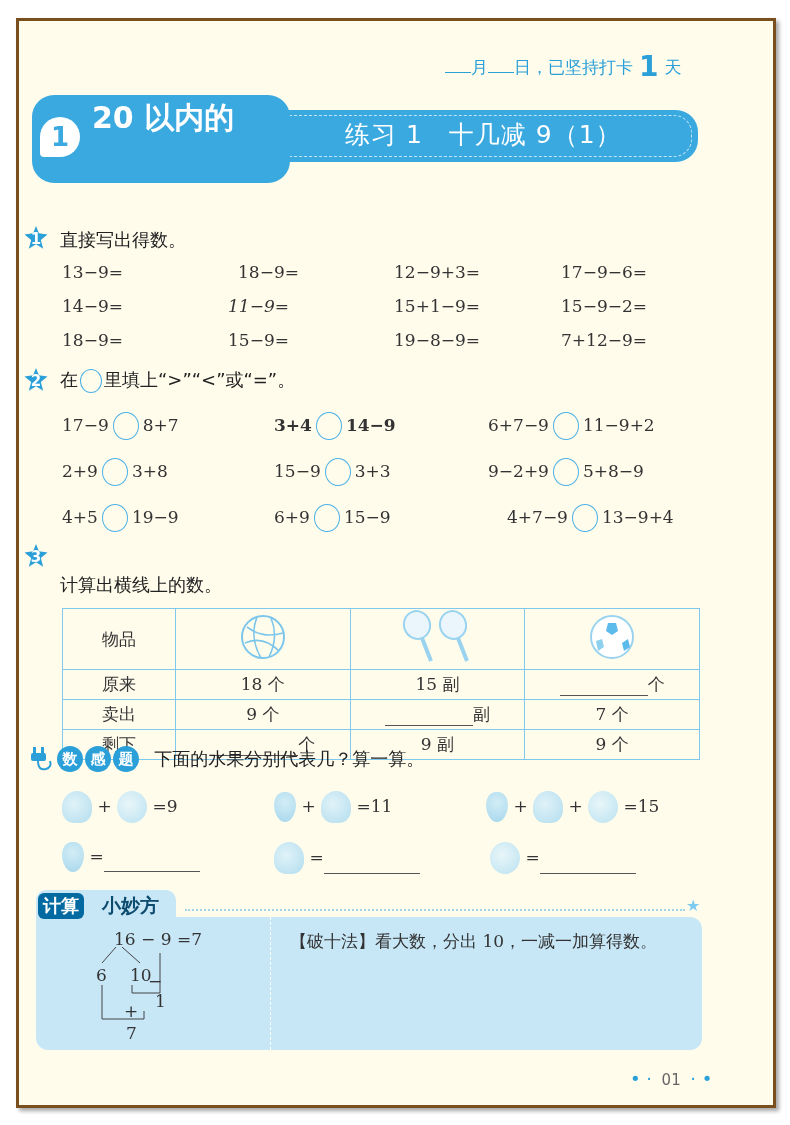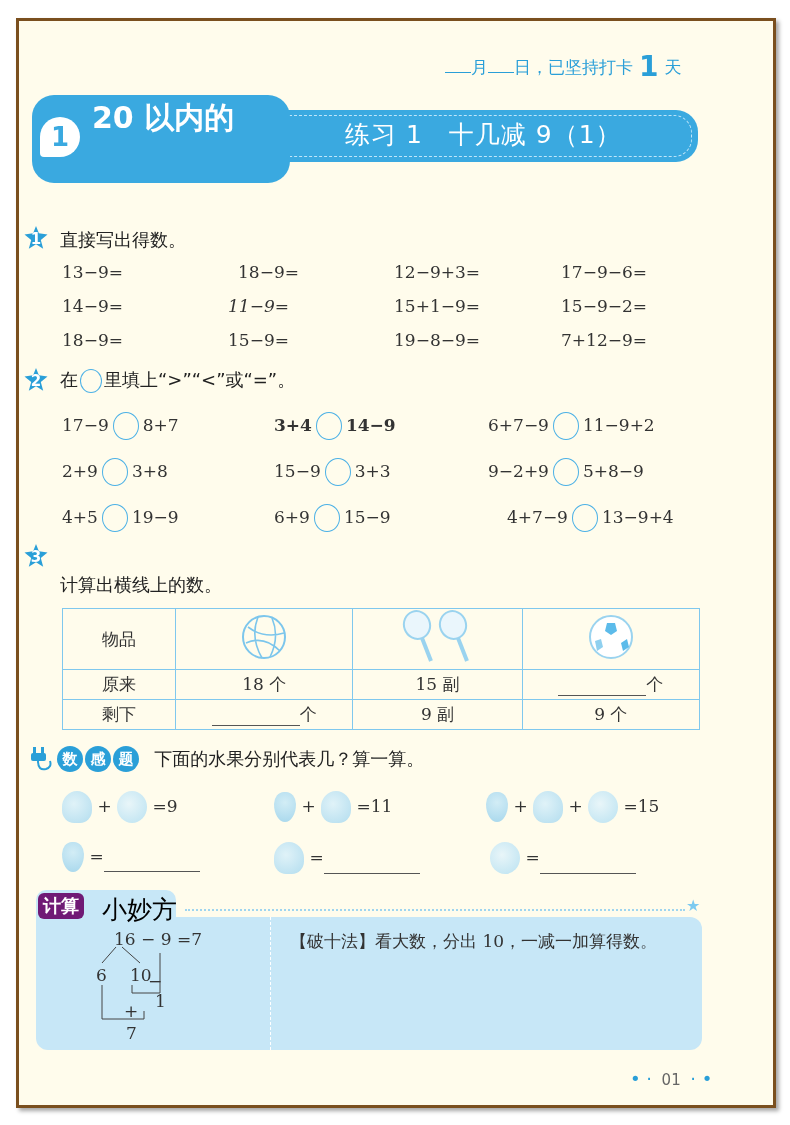--- a/index.html
+++ b/index.html
@@ -39,22 +39,22 @@
   .f-peach { background:radial-gradient(circle at 40% 40%, #d8f0fb, #9fd5ef); border-radius:50% 50% 40% 40%; }
   .f-orange { background:radial-gradient(circle at 40% 40%, #e3f4fc, #a8dbf2); }
   .f-straw { width:22px; height:30px; background:radial-gradient(circle at 50% 35%, #c7e9f8, #8fcdec); border-radius:45% 45% 50% 50% / 40% 40% 60% 60%; }
   .ans-line { display:inline-block; width:96px; border-bottom:1.5px solid #555; height:18px; vertical-align:bottom; }
   .numsense { left:30px; top:745px; }
   .plug { display:inline-block; width:22px; height:28px; vertical-align:middle; }
   .ns-badge { display:inline-block; width:26px; height:26px; border-radius:50%; background:#2a9fd8; color:#fff; font-size:15px; font-weight:bold;
               text-align:center; line-height:26px; margin-right:2px; vertical-align:middle; }
   
   .tip-tab { left:36px; top:890px; width:140px; height:30px; background:#c7e7f7; border-radius:10px 10px 0 0; }
-  .tip-badge { left:38px; top:893px; background:#701a75; color:#fff; font-weight:bold; font-size:18px; padding:1px 5px; border-radius:6px; }
-  .tip-name { left:102px; top:893px; color:#000000; font-weight:normal; font-size:25px; }
+  .tip-badge { left:38px; top:893px; background:#0369a1; color:#fff; font-weight:bold; font-size:18px; padding:1px 5px; border-radius:6px; }
+  .tip-name { left:102px; top:893px; color:#0c4a6e; font-weight:bold; font-size:19px; }
   .tip-dots { left:185px; top:909px; width:500px; border-top:2px dotted #9fd5ef; }
   .tip-star { left:686px; top:896px; color:#7ccaf0; font-size:16px; }
   .tip-box { left:36px; top:917px; width:666px; height:133px; background:#c7e7f7; border-radius:0 12px 12px 12px; }
   .tip-divider { left:270px; top:917px; height:133px; border-left:1.5px dashed #ffffff; }
   .tip-text { left:290px; top:924px; width:400px; font-size:17px; line-height:34px; }
   .pagenum { left:630px; top:1068px; font-size:15px; color:#666; white-space:nowrap; }
   .pagenum .d { color:#2a9fd8; font-size:18px; }
 </style>
 </head>
 <body>
@@ -137,20 +137,26 @@
           </svg>
     </td>
   </tr>
   <tr class="r">
     <td>原来</td>
     <td>18 个</td>
     <td>15 副</td>
     <td><span class="blank"></span><span>个</span></td>
   </tr>
   <tr class="r">
+    <td>卖出</td>
+    <td>9 个</td>
+    <td><span class="blank"></span><span>副</span></td>
+    <td>7 个</td>
+  </tr>
+  <tr class="r">
     <td>剩下</td>
     <td><span class="blank"></span><span>个</span></td>
     <td>9 副</td>
     <td>9 个</td>
   </tr>
 </tbody>
   </table>
 
 <div class="abs numsense">
   <svg class="plug" viewBox="0 0 22 28">

